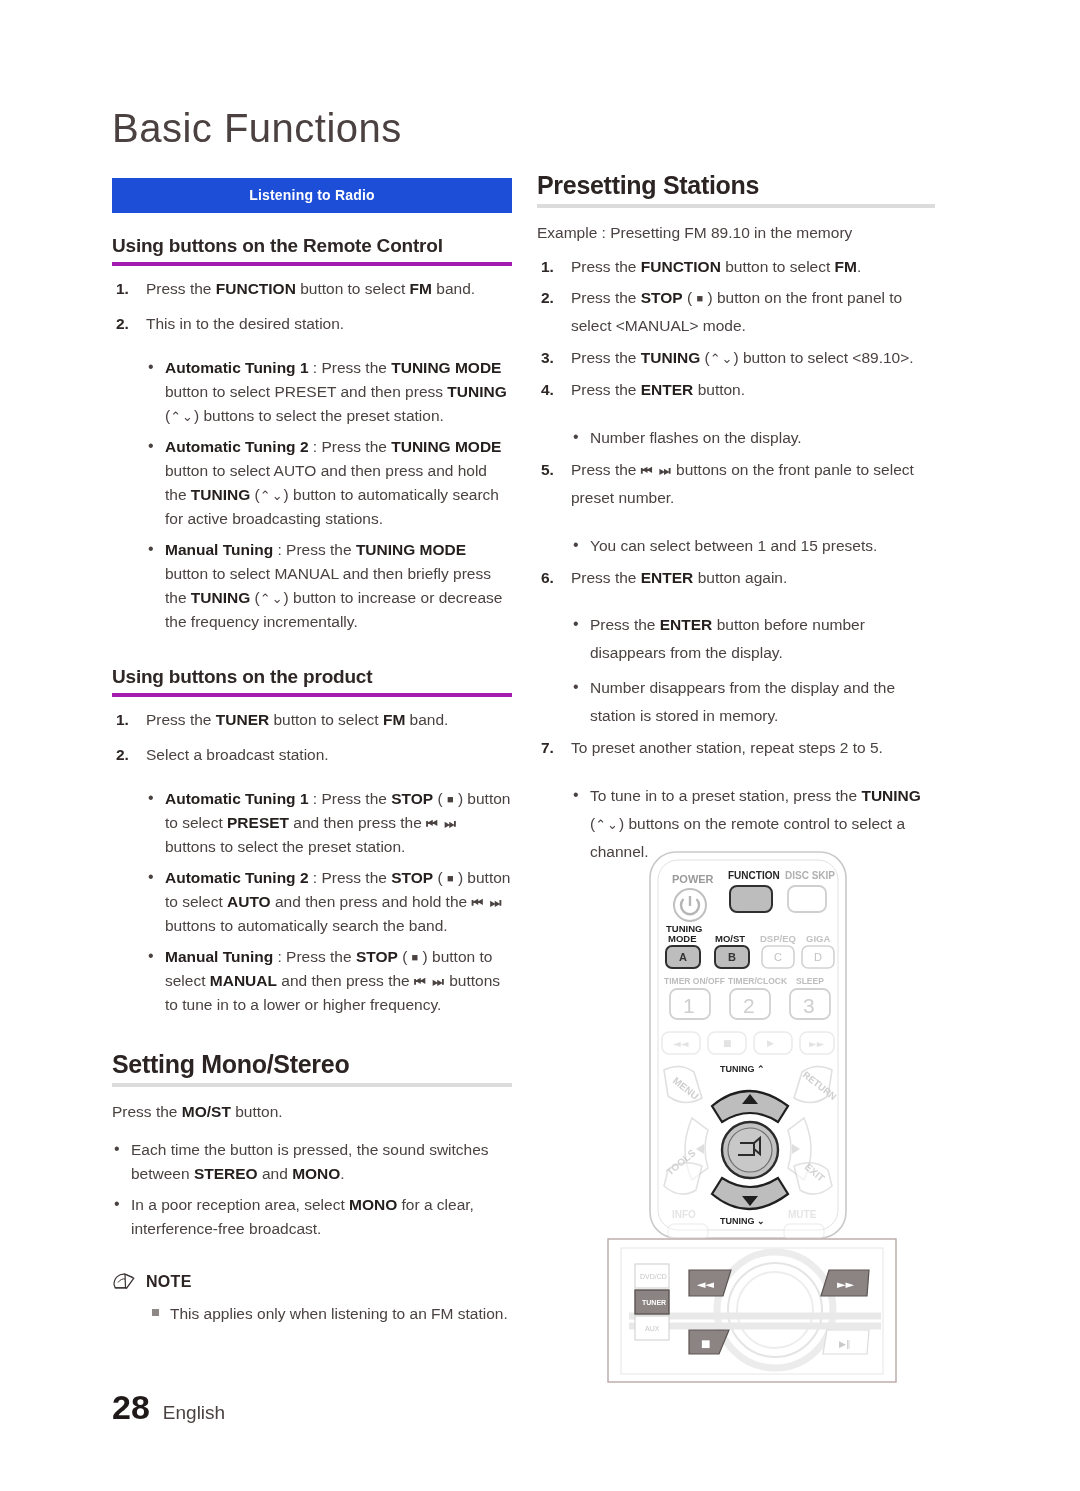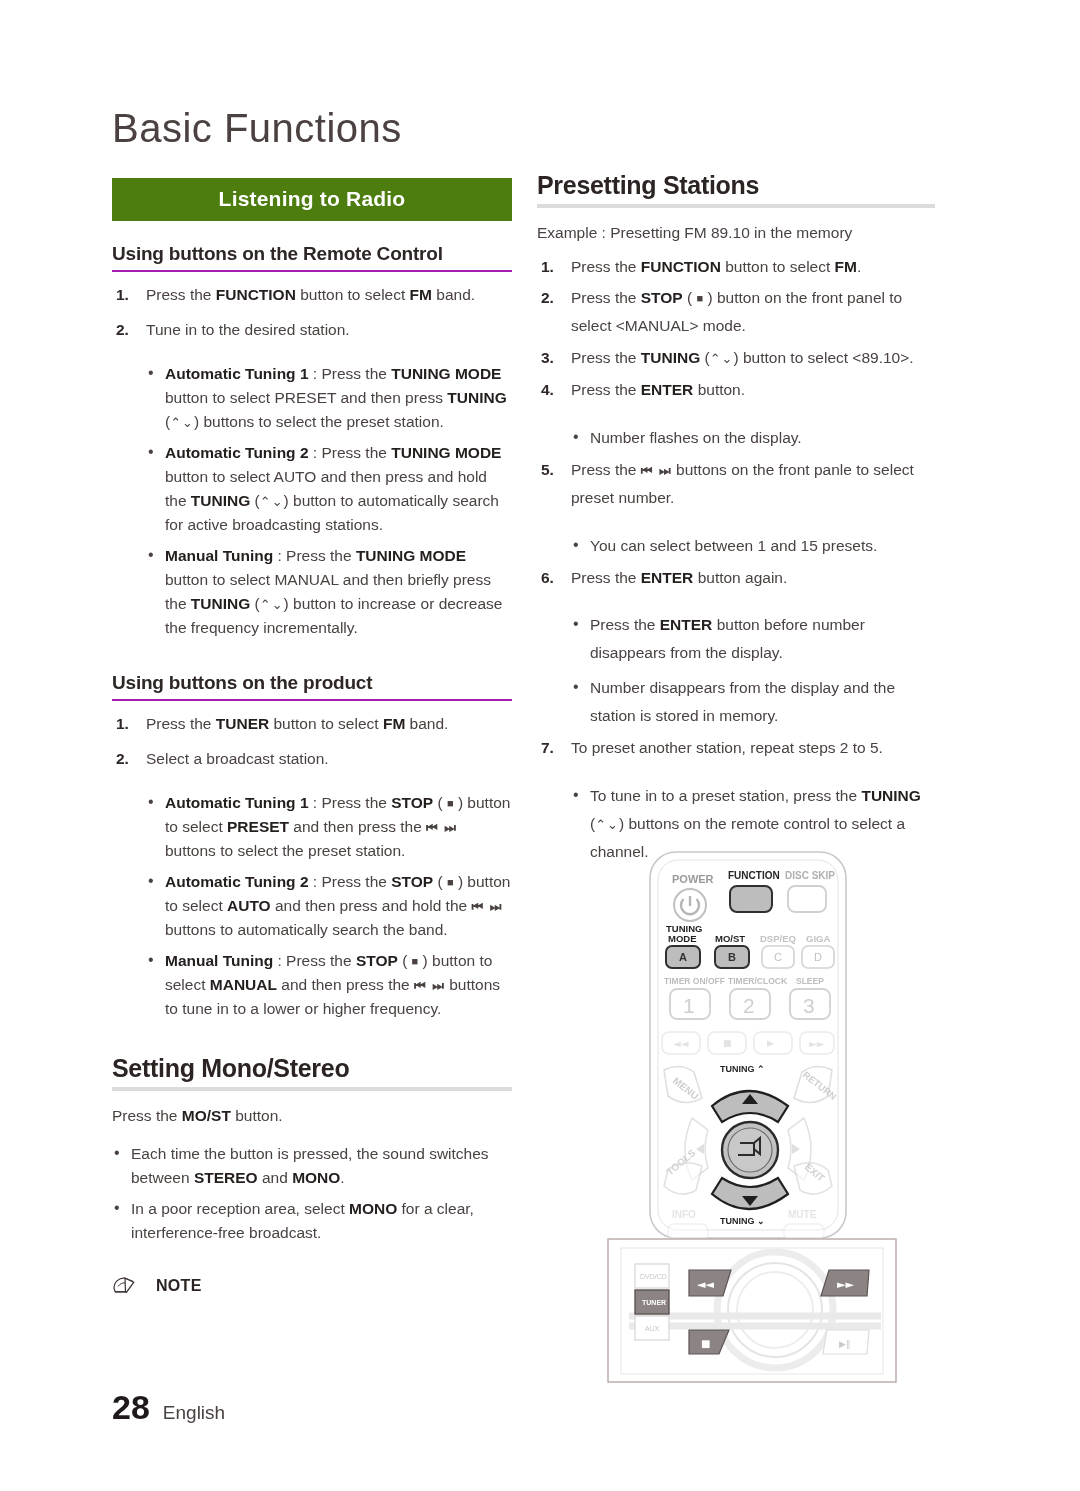--- a/index.html
+++ b/index.html
@@ -17,30 +17,30 @@
     font-size:40px;font-weight:300;letter-spacing:.5px;
     color:#4a4140;line-height:1;
   }
 
   
   .col-left{position:absolute;left:112px;top:178px;width:400px;}
   .col-right{position:absolute;left:537px;top:172px;width:398px;}
 
   
   .banner{
-    background:#4d7c0f;color:#fff;text-align:center;
-    font-size:21px;font-weight:bold;letter-spacing:.2px;
+    background:#1d4ed8;color:#fff;text-align:center;
+    font-size:14px;font-weight:bold;letter-spacing:.2px;
     padding:9px 0 10px;
   }
 
   
   .h-sub{
     font-size:19px;font-weight:bold;color:#2e2726;
     margin:22px 0 0;padding-bottom:5px;
-    border-bottom:2px solid #a21caf;
+    border-bottom:4px solid #a21caf;
     letter-spacing:-.2px;
   }
   .h-section{
     font-size:25px;font-weight:bold;color:#2b2423;
     letter-spacing:-.3px;line-height:1.1;
   }
   .h-section-rule{height:4px;background:#dcdcdc;margin-top:4px;}
 
   
   .para{font-size:15.5px;line-height:1.55;margin-top:13px;color:#4a4241;}
@@ -71,21 +71,21 @@
   li .sub{margin-top:20px;}
   li .sub>li{padding-left:19px;}
 
   b,strong{font-weight:bold;color:#241e1d;}
   .chev{font-family:"DejaVu Sans",sans-serif;font-size:13px;letter-spacing:1px;}
   .sq{font-size:11px;vertical-align:1px;}
   .skip{font-family:"DejaVu Sans",sans-serif;font-size:13px;letter-spacing:1px;font-weight:bold;}
 
   
   .note{margin-top:30px;}
-  .note-head{display:flex;align-items:center;gap:19px;}
+  .note-head{display:flex;align-items:center;gap:9px;}
   .note-head .pencil{display:block;}
   .note-title{font-size:16px;font-weight:bold;color:#2b2423;letter-spacing:.3px;}
   .note ul{list-style:none;margin:8px 0 0;padding:0 0 0 40px;}
   .note ul>li{position:relative;padding-left:18px;font-size:15.5px;line-height:1.5;color:#4a4241;}
   .note ul>li:before{
     content:"";position:absolute;left:0;top:7px;
     width:7px;height:7px;background:#8d8785;
   }
 
   
@@ -106,21 +106,21 @@
   <div class="page-title">Basic Functions</div>
 
   <div class="col-left">
 
     <div class="banner">Listening to Radio</div>
 
     <div class="h-sub">Using buttons on the Remote Control</div>
 
     <ol class="steps">
         <li><span class="num">1.</span><span>Press the <b>FUNCTION</b> button to select <b>FM</b> band.</span></li>
-        <li><span class="num">2.</span><span>Tune in to the desired station.</span><ul class="bullets sub">
+        <li><span class="num">2.</span><span>This in to the desired station.</span><ul class="bullets sub">
             <li><b>Automatic Tuning 1</b> : Press the <b>TUNING MODE</b> button to select PRESET and then press <b>TUNING</b> (<span class="chev">⌃⌄</span>) buttons to select the preset station.</li>
             <li><b>Automatic Tuning 2</b> : Press the <b>TUNING MODE</b> button to select AUTO and then press and hold the <b>TUNING</b> (<span class="chev">⌃⌄</span>) button to automatically search for active broadcasting stations.</li>
             <li><b>Manual Tuning</b> : Press the <b>TUNING MODE</b> button to select MANUAL and then briefly press the <b>TUNING</b> (<span class="chev">⌃⌄</span>) button to increase or decrease the frequency incrementally.</li>
           </ul></li>
       </ol>
 
     <div class="h-sub" style="margin-top:32px;">Using buttons on the product</div>
 
     <ol class="steps">
         <li><span class="num">1.</span><span>Press the <b>TUNER</b> button to select <b>FM</b> band.</span></li>
@@ -146,20 +146,23 @@
         <span class="pencil">
           <svg width="25" height="19" viewBox="0 0 25 19">
             <path d="M2 13.5 C 2 7, 7 2.5, 13 3.2 L 20.5 6.3 L 13.5 16.8 L 3.2 16.8 Z" fill="none" stroke="#3a3332" stroke-width="1.2"></path>
             <path d="M13 3.2 L 21.8 7.2 L 14.6 17.2 L 13.5 16.8 Z" fill="#fff" stroke="#3a3332" stroke-width="1.2"></path>
             <path d="M3.2 16.8 L 13.5 16.8" stroke="#3a3332" stroke-width="1.2" fill="none"></path>
             <path d="M6 11.5 C 8 8.5, 11 7.5, 13 8" stroke="#3a3332" stroke-width="1" fill="none"></path>
           </svg>
         </span>
         <span class="note-title">NOTE</span>
       </div>
+      <ul>
+          <li>This applies only when listening to an FM station.</li>
+        </ul>
     </div>
   </div>
 
   <div class="col-right">
     <div class="h-section">Presetting Stations</div>
     <div class="h-section-rule"></div>
 
     <div class="para">Example : Presetting FM 89.10 in the memory</div>
 
     <ol class="steps" style="margin-top:8px;">

